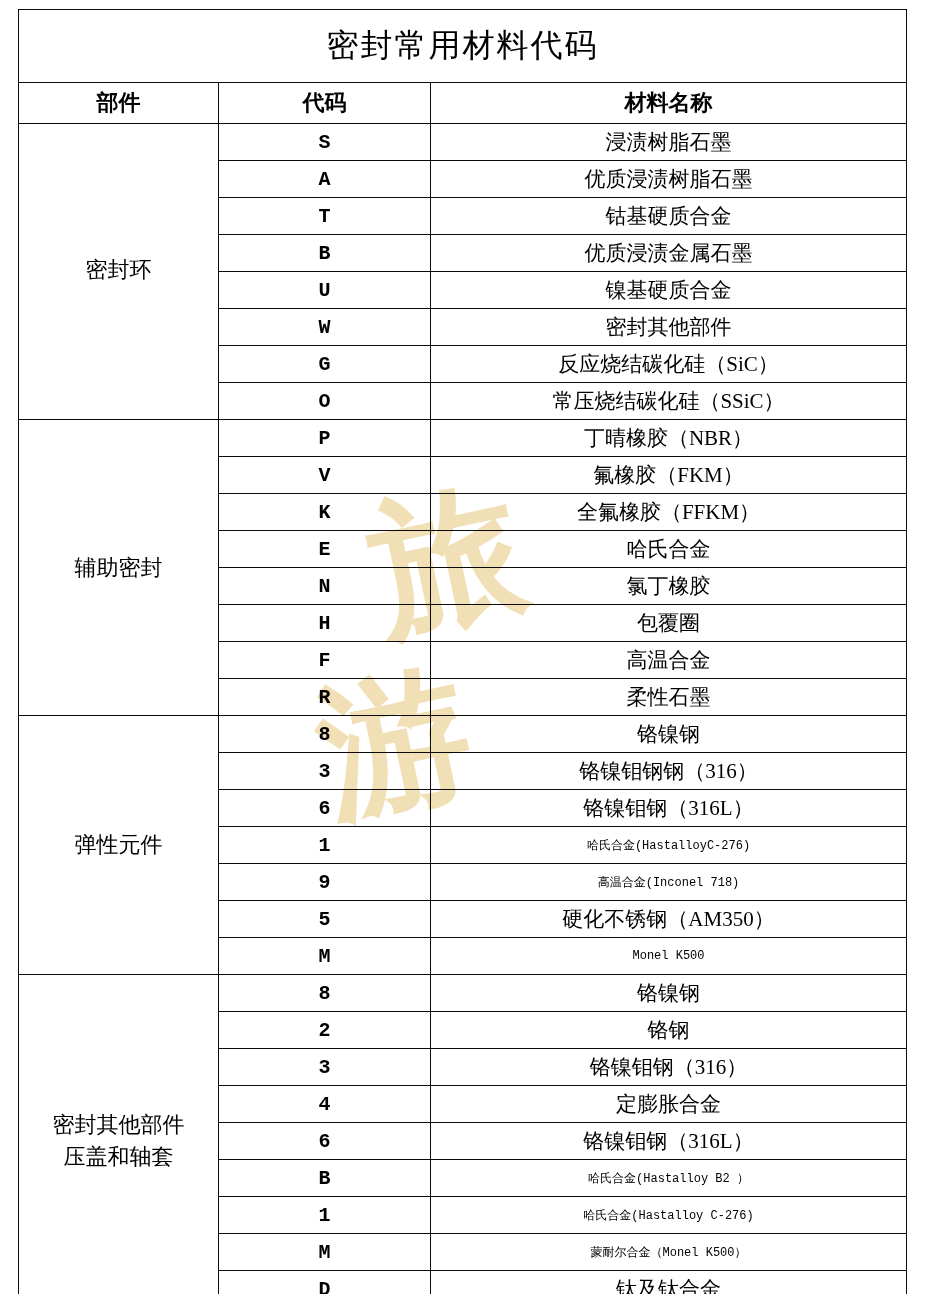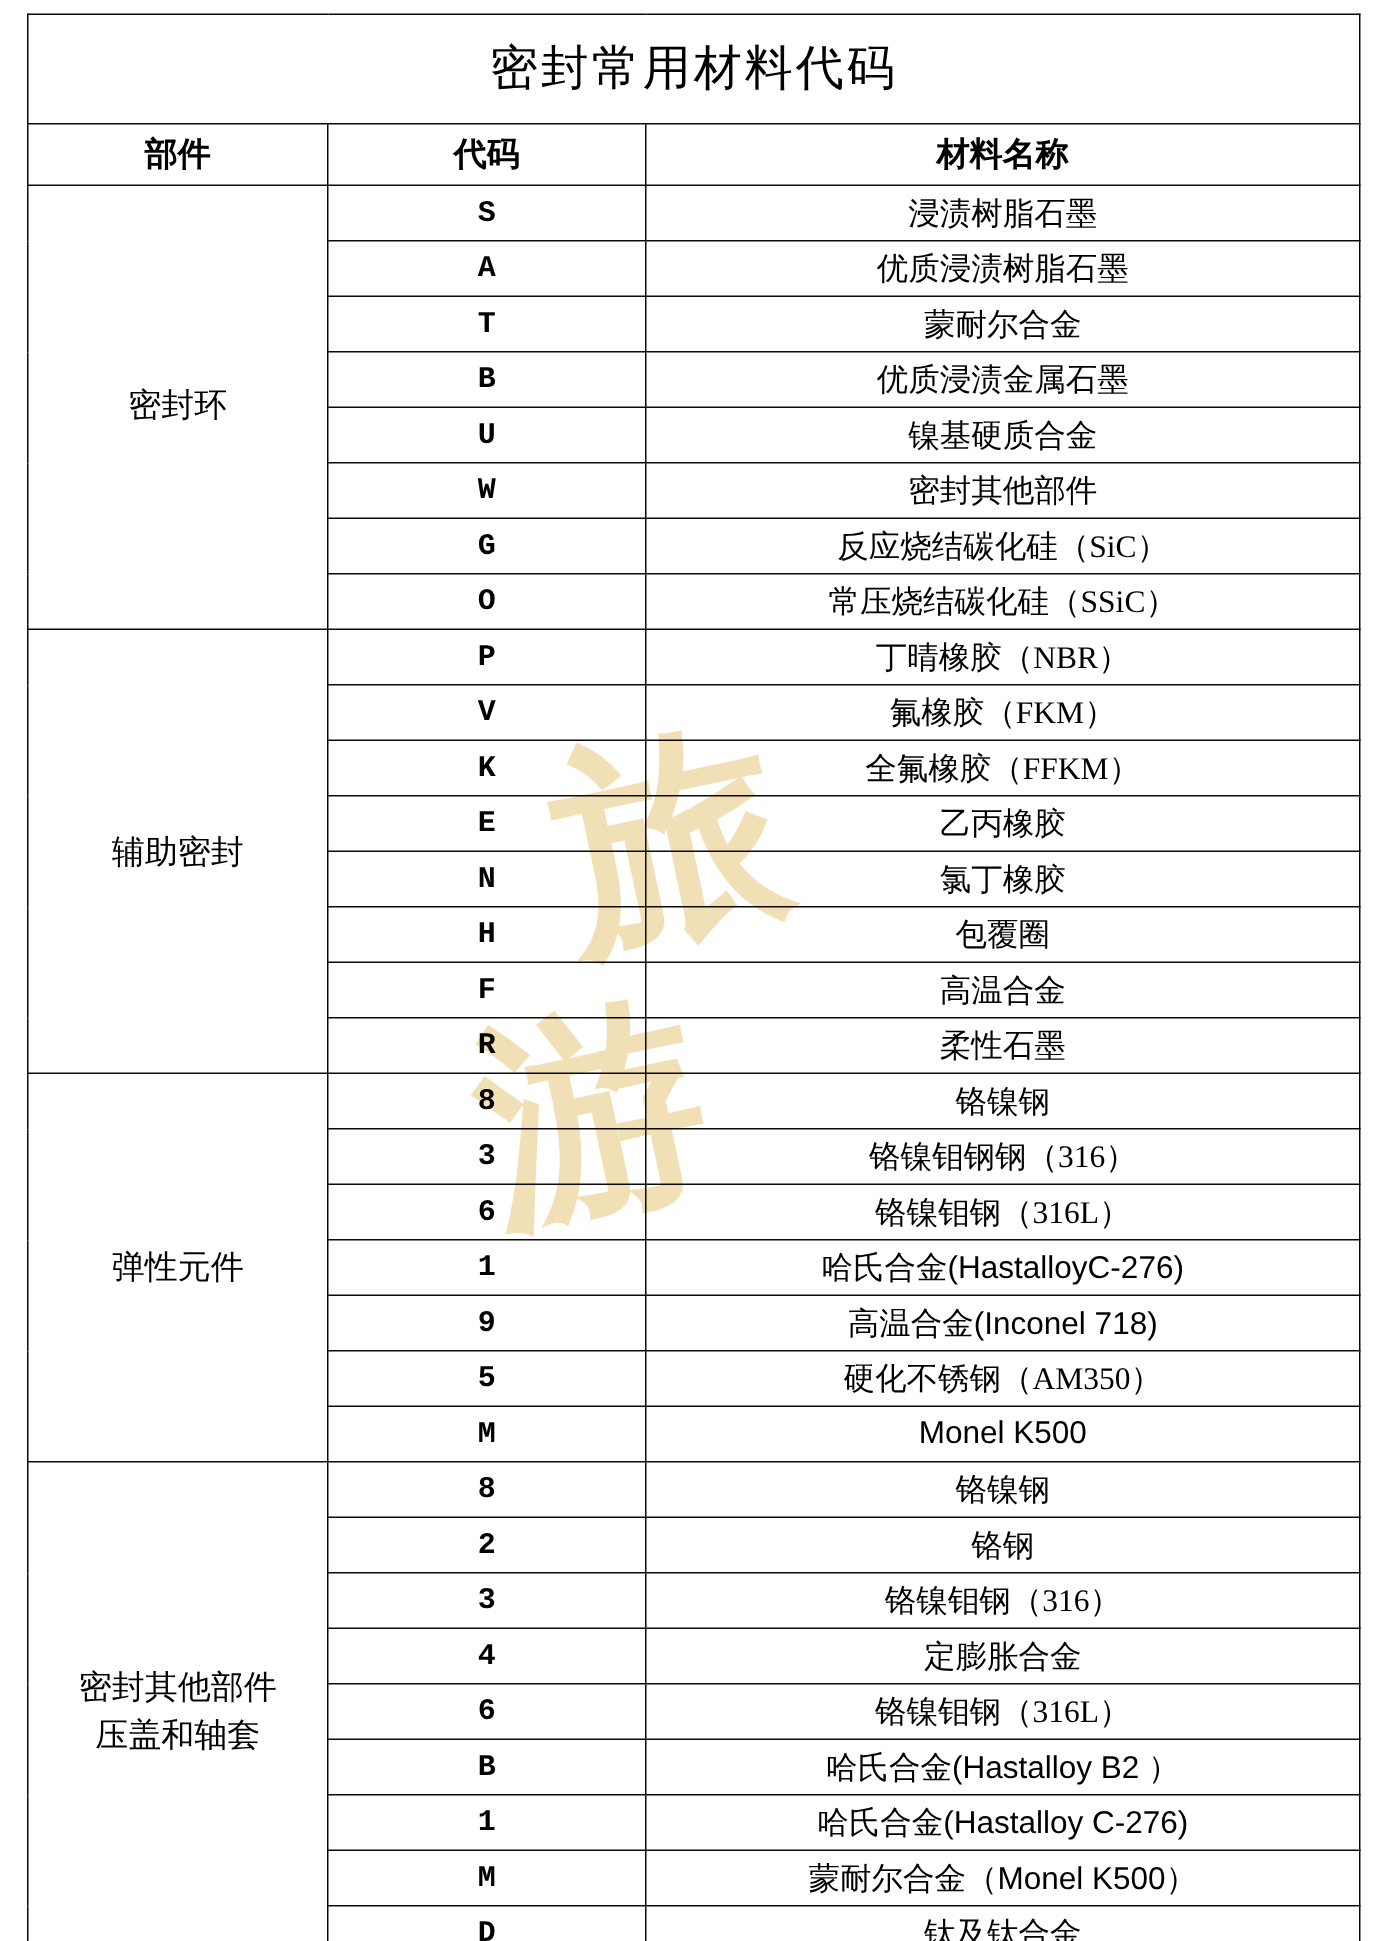--- a/index.html
+++ b/index.html
@@ -80,22 +80,22 @@
     font-family: "Liberation Mono", "DejaVu Sans Mono", monospace;
   }
   .name-cell {
     height: 36px;
     font-size: 21px;
     text-align: left;
     padding-left: 14px;
     margin-top: 20px;
   }
   .name-cell.mono {
-    font-family: Liberation Sans, sans-serif;
-    font-size: 21px;
+    font-family: Liberation Mono, monospace;
+    font-size: 12px;
     letter-spacing: 0px;
   }
   .col-part { width: 200px; }
   .col-code { width: 212px; }
   .col-name { width: 476px; }
 </style>
 </head>
 <body>
 
 <div class="page">
@@ -124,21 +124,21 @@
           <td rowspan="8" class="part-cell" style="white-space: pre-line; font-family: Liberation Mono, monospace;">密封环</td>
           <td class="code-cell">S</td>
           <td class="name-cell">浸渍树脂石墨</td>
         </tr>
         <tr>
           <td class="code-cell">A</td>
           <td class="name-cell">优质浸渍树脂石墨</td>
         </tr>
         <tr>
           <td class="code-cell">T</td>
-          <td class="name-cell">蒙耐尔合金</td>
+          <td class="name-cell">钴基硬质合金</td>
         </tr>
         <tr>
           <td class="code-cell">B</td>
           <td class="name-cell">优质浸渍金属石墨</td>
         </tr>
         <tr>
           <td class="code-cell">U</td>
           <td class="name-cell">镍基硬质合金</td>
         </tr>
         <tr>
@@ -161,21 +161,21 @@
         <tr>
           <td class="code-cell">V</td>
           <td class="name-cell">氟橡胶（FKM）</td>
         </tr>
         <tr>
           <td class="code-cell">K</td>
           <td class="name-cell">全氟橡胶（FFKM）</td>
         </tr>
         <tr>
           <td class="code-cell">E</td>
-          <td class="name-cell">乙丙橡胶</td>
+          <td class="name-cell">哈氏合金</td>
         </tr>
         <tr>
           <td class="code-cell">N</td>
           <td class="name-cell">氯丁橡胶</td>
         </tr>
         <tr>
           <td class="code-cell">H</td>
           <td class="name-cell">包覆圈</td>
         </tr>
         <tr>

